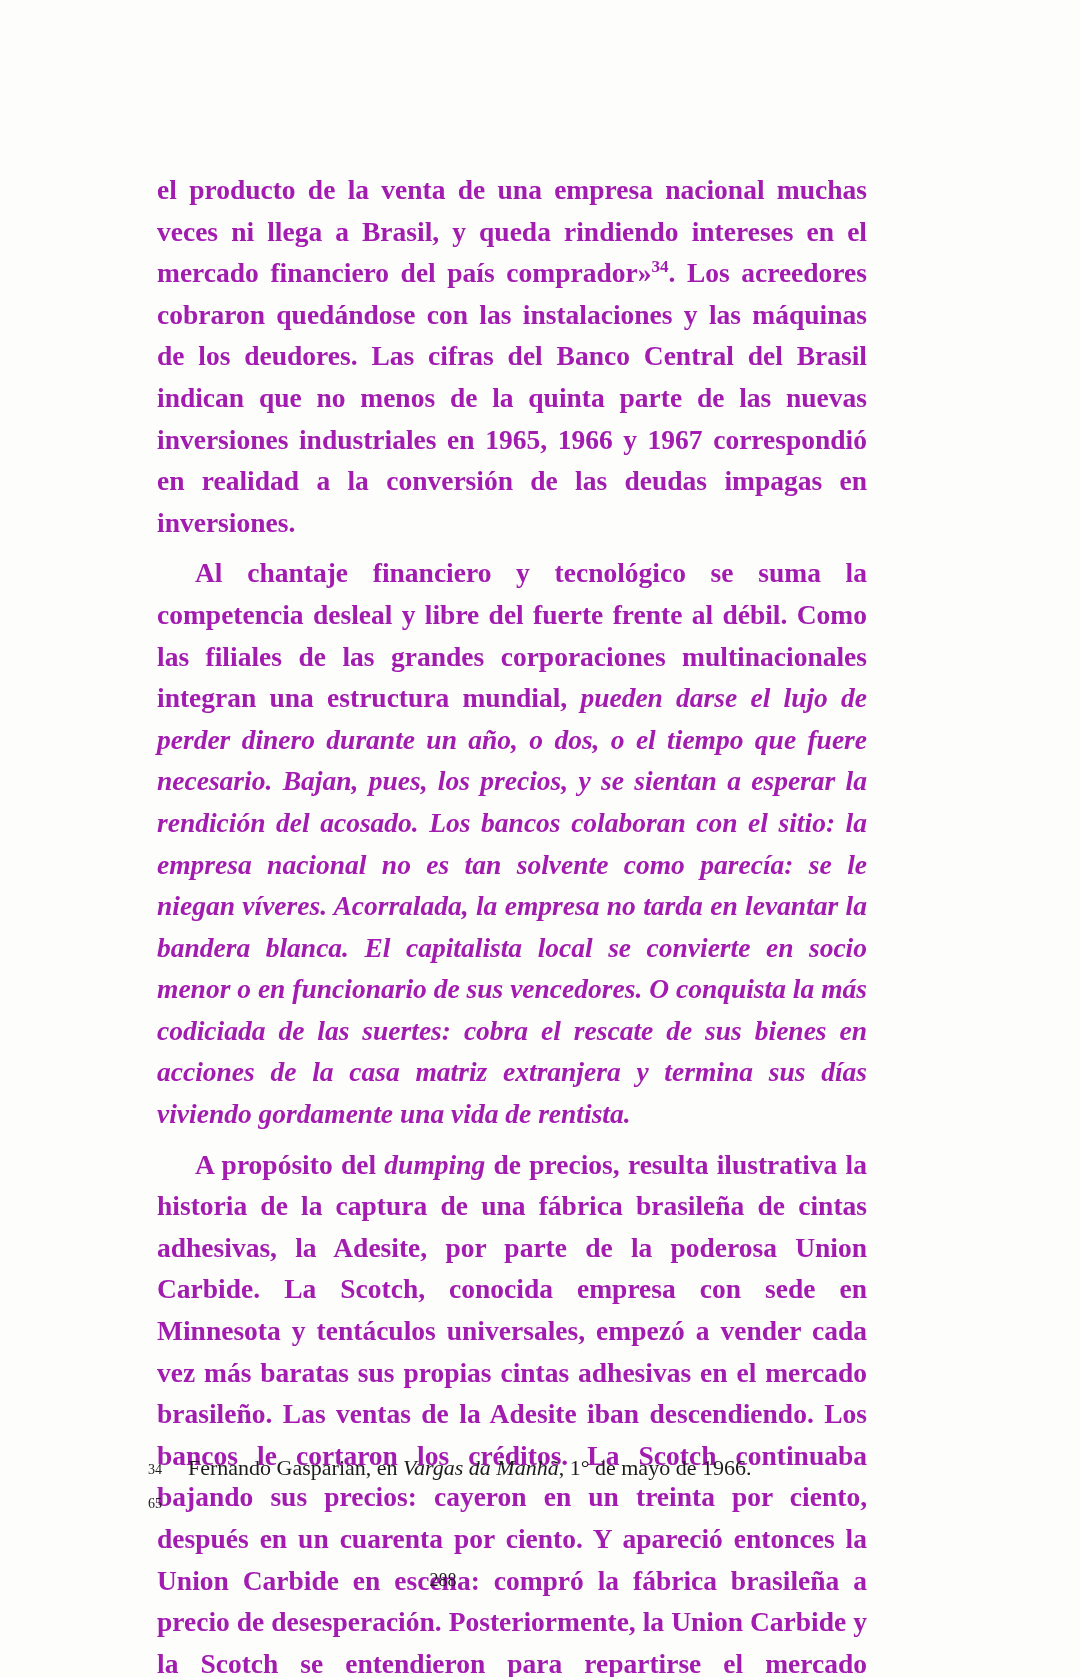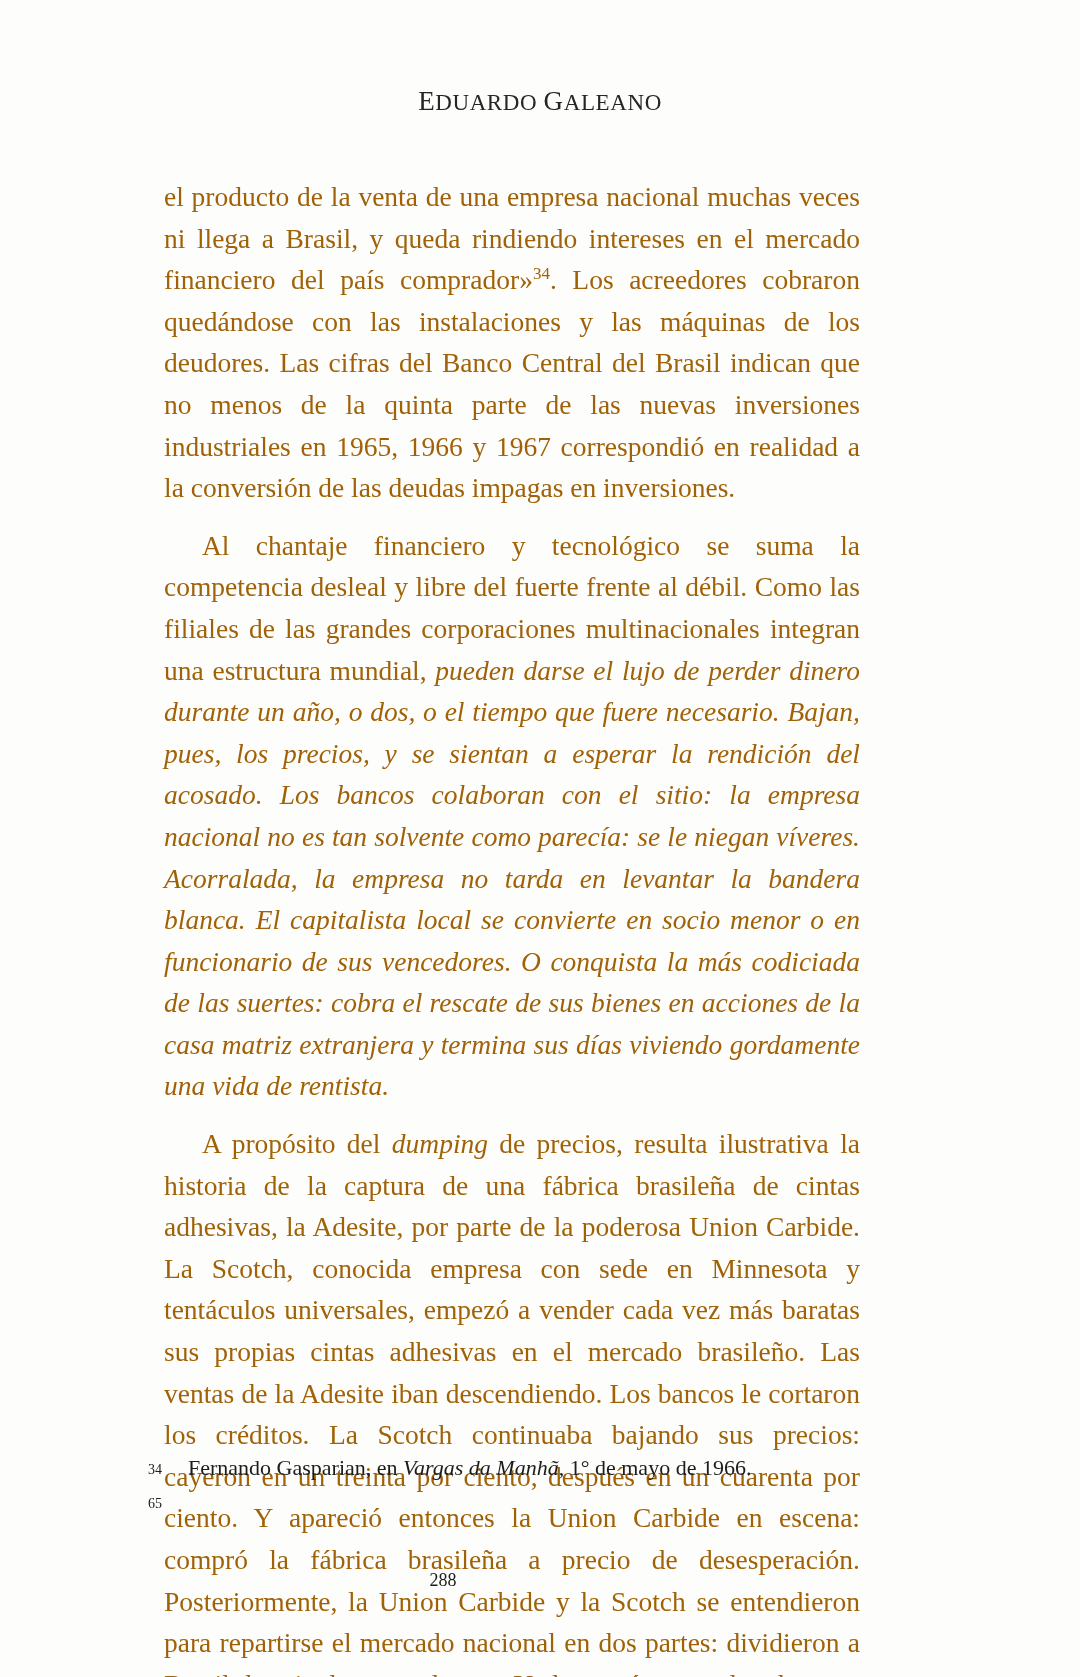--- a/index.html
+++ b/index.html
@@ -35,27 +35,28 @@
   .running-head .big {
     font-size: 27px;
   }
   .textblock {
     position: absolute;
     left: 148px;
     top: 160px;
     width: 728px;
   }
   p.body {
-    margin: 16px;
+    margin: 9px;
     font-size: 27.5px;
     line-height: 41.6px;
     text-align: justify;
     text-justify: inter-word;
-    color: #a16207;
+    color: #a21caf;
     hyphens: manual;
+    font-weight: bold;
   }
   p.body.indent {
     text-indent: 38px;
   }
   .ital {
     font-style: italic;
   }
   sup.fnref {
     font-size: 0.62em;
     vertical-align: super;
@@ -92,23 +93,20 @@
     text-align: center;
     font-size: 18px;
     color: #1c1c1c;
   }
 </style>
 </head>
 <body>
 
 <div class="page">
 
-  <div class="running-head">
-    <span class="big">E</span><span>DUARDO</span><span>&nbsp;</span><span class="big">G</span><span>ALEANO</span>
-  </div>
 
   <div class="textblock">
 
     <p class="body"><span>el producto de la venta de una empresa nacional muchas veces ni llega a Brasil, y queda rindiendo intereses en el mercado financiero del país comprador»</span><sup class="fnref">34</sup><span>. Los acreedores cobraron quedándose con las instalaciones y las máquinas de los deudores. Las cifras del Banco Central del Brasil indican que no menos de la quinta parte de las nuevas inversiones industriales en 1965, 1966 y 1967 correspondió en realidad a la conversión de las deudas impagas en inversiones.</span></p>
 
     <p class="body indent"><span>Al chantaje financiero y tecnológico se suma la competencia desleal y libre del fuerte frente al débil. Como las filiales de las grandes corporaciones multinacionales integran una estructura mundial, </span><span class="ital">pueden darse el lujo de perder dinero durante un año, o dos, o el tiempo que fuere necesario. Bajan, pues, los precios, y se sientan a esperar la rendición del acosado. Los bancos colaboran con el sitio: la empresa nacional no es tan solvente como parecía: se le niegan víveres. Acorralada, la empresa no tarda en levantar la bandera blanca. El capitalista local se convierte en socio menor o en funcionario de sus vencedores. O conquista la más codiciada de las suertes: cobra el rescate de sus bienes en acciones de la casa matriz extranjera y termina sus días viviendo gordamente una vida de rentista.</span></p>
 
     <p class="body indent"><span>A propósito del </span><span class="ital">dumping</span><span> de precios, resulta ilustrativa la historia de la captura de una fábrica brasileña de cintas adhesivas, la Adesite, por parte de la poderosa Union Carbide. La Scotch, conocida empresa con sede en Minnesota y tentáculos universales, empezó a vender cada vez más baratas sus propias cintas adhesivas en el mercado brasileño. Las ventas de la Adesite iban descendiendo. Los bancos le cortaron los créditos. La Scotch continuaba bajando sus precios: cayeron en un treinta por ciento, después en un cuarenta por ciento. Y apareció entonces la Union Carbide en escena: compró la fábrica brasileña a precio de desesperación. Posteriormente, la Union Carbide y la Scotch se entendieron para repartirse el mercado nacional en dos partes: dividieron a Brasil, la mitad para cada una. Y, de común acuerdo, elevaron el precio de las cintas adhesivas en un cincuenta por ciento. Era la digestión. La ley antitrust, de los viejos tiempos de Vargas, había sido derogada años atrás.</span></p>
 
   </div>

